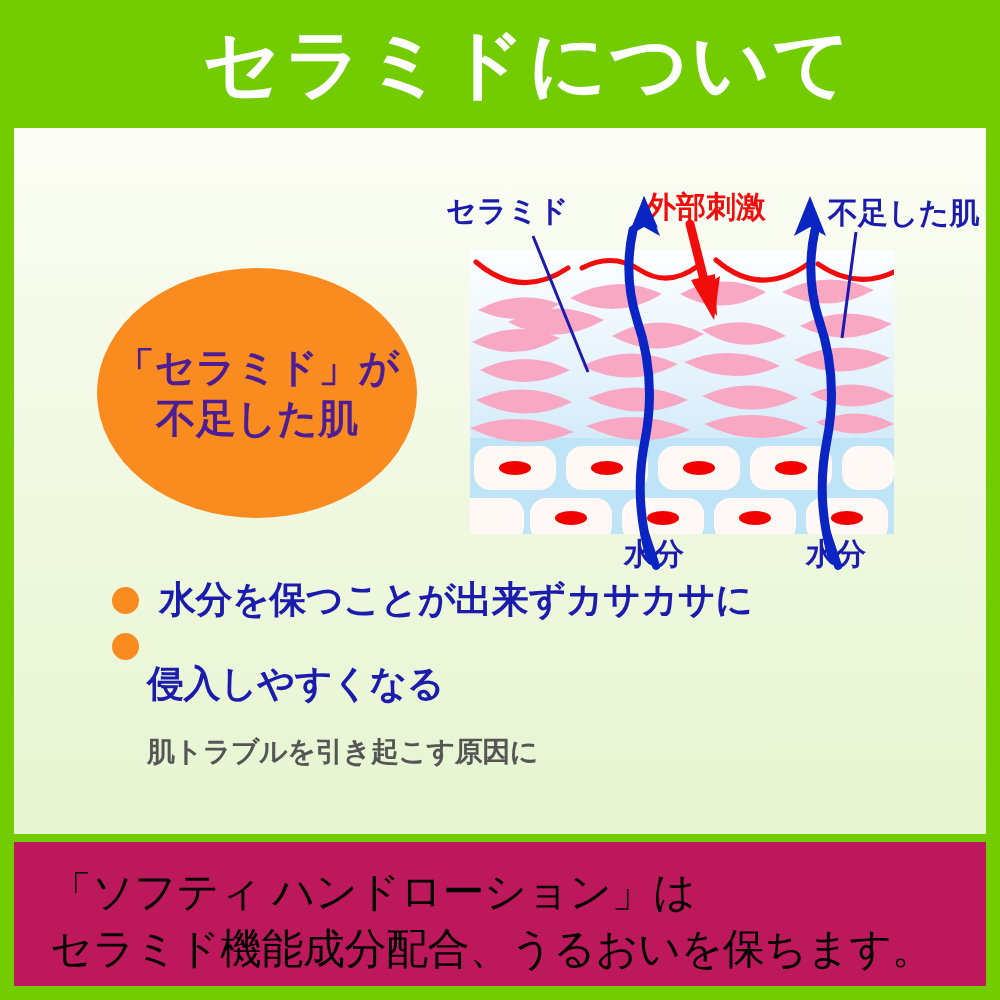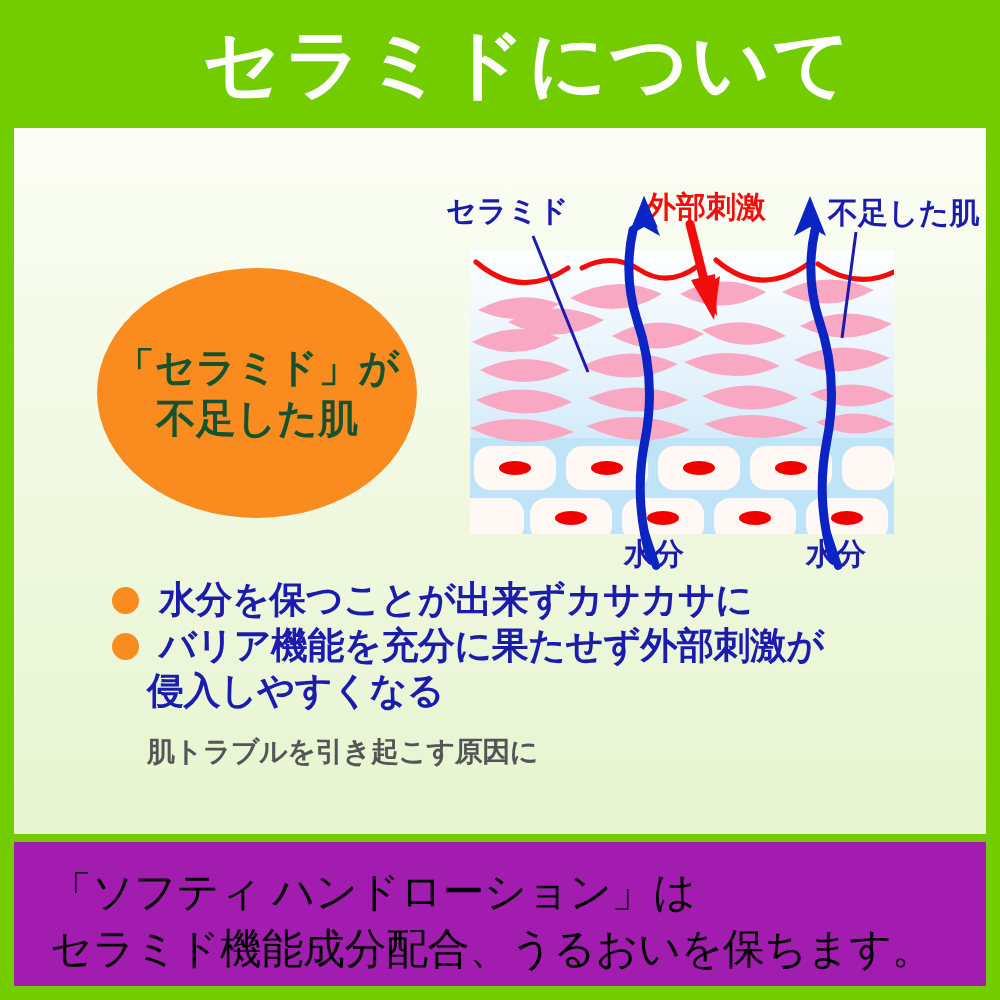--- a/index.html
+++ b/index.html
@@ -35,21 +35,21 @@
 
   
   .orange-ellipse{
     position:absolute;left:97px;top:268px;width:320px;height:250px;
     background:#F98B1F;border-radius:50%;
     display:flex;align-items:center;justify-content:center;
     flex-direction:column;
     text-align:center;
   }
   .orange-ellipse .line{
-    color:#14532d;font-size:40px;font-weight:bold;line-height:1.28;
+    color:#4c1d95;font-size:40px;font-weight:bold;line-height:1.28;
     white-space:nowrap;
   }
 
   
   .diagram{
     position:absolute;left:470px;top:250px;width:424px;height:284px;
   }
   .diagram svg{display:block;}
 
   .dlabel{
@@ -81,21 +81,21 @@
   }
   .gray-note{
     position:absolute;left:147px;top:737px;
     color:#555555;font-size:28px;font-weight:bold;line-height:1.1;
     letter-spacing:-0.5px;
   }
 
   
   .footer{
     position:absolute;left:14px;top:842px;width:972px;height:144px;
-    background:#a21caf;
+    background:#be185d;
     border:0;
     box-sizing:border-box;
   }
   .footer-inner{
     position:absolute;left:36px;top:22px;
   }
   .footer-line{
     color:#000000;font-size:42px;line-height:1.35;white-space:nowrap;
     letter-spacing:-0.5px;
   }
@@ -224,23 +224,20 @@
     <line x1="827" y1="533" x2="838" y2="566" stroke="#0B24C4" stroke-width="8" stroke-linecap="round"></line>
   </svg>
 
   <div class="bullets">
     <div class="bullet-row">
       <div class="dot"></div>
       <div class="bullet-text">水分を保つことが出来ずカサカサに</div>
     </div>
     <div class="bullet-row">
       <div class="dot"></div>
-      <div>
-        <div class="bullet-text">バリア機能を充分に果たせず外部刺激が</div>
-      </div>
     </div>
     <div class="indent-line">侵入しやすくなる</div>
   </div>
 
   <div class="gray-note">肌トラブルを引き起こす原因に</div>
 
   <div class="footer">
     <div class="footer-inner">
       <div class="footer-line">「ソフティ ハンドローション」は</div>
       <div class="footer-line">セラミド機能成分配合、うるおいを保ちます。</div>

